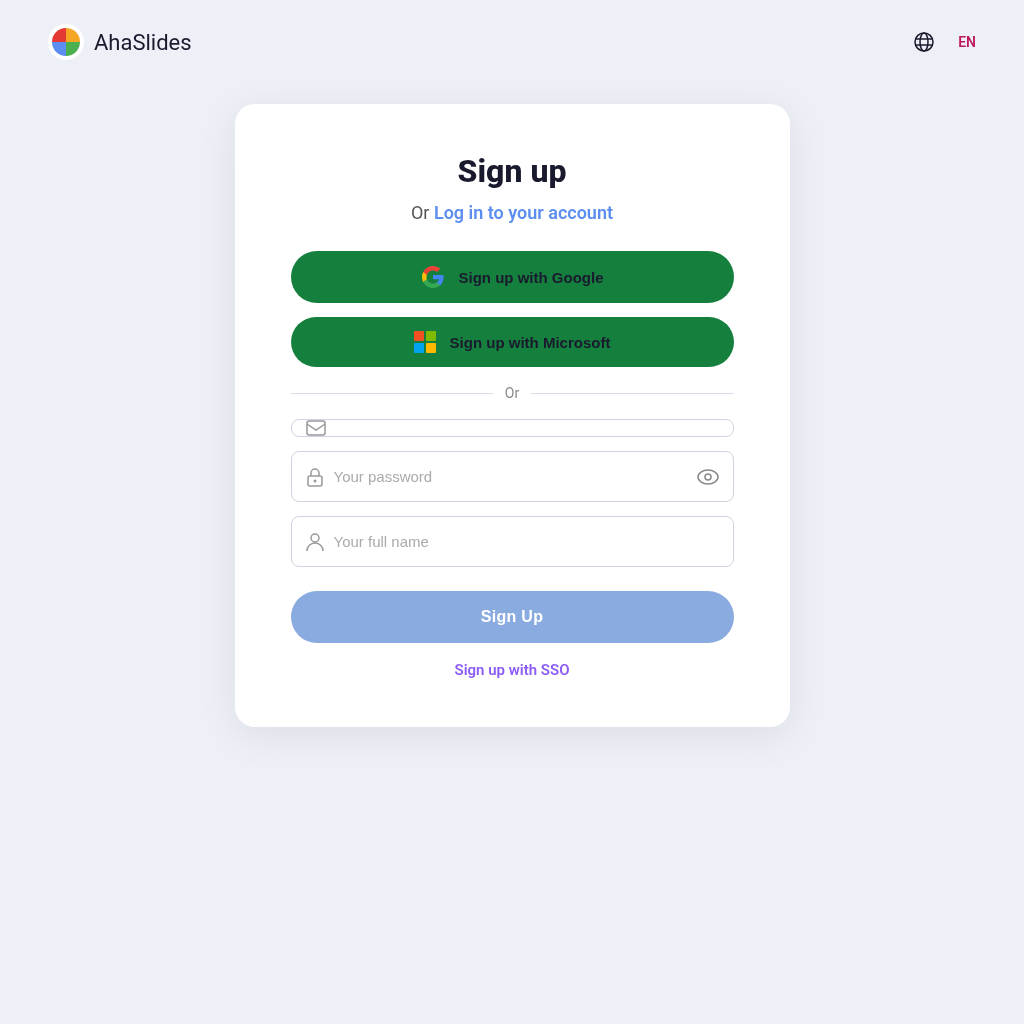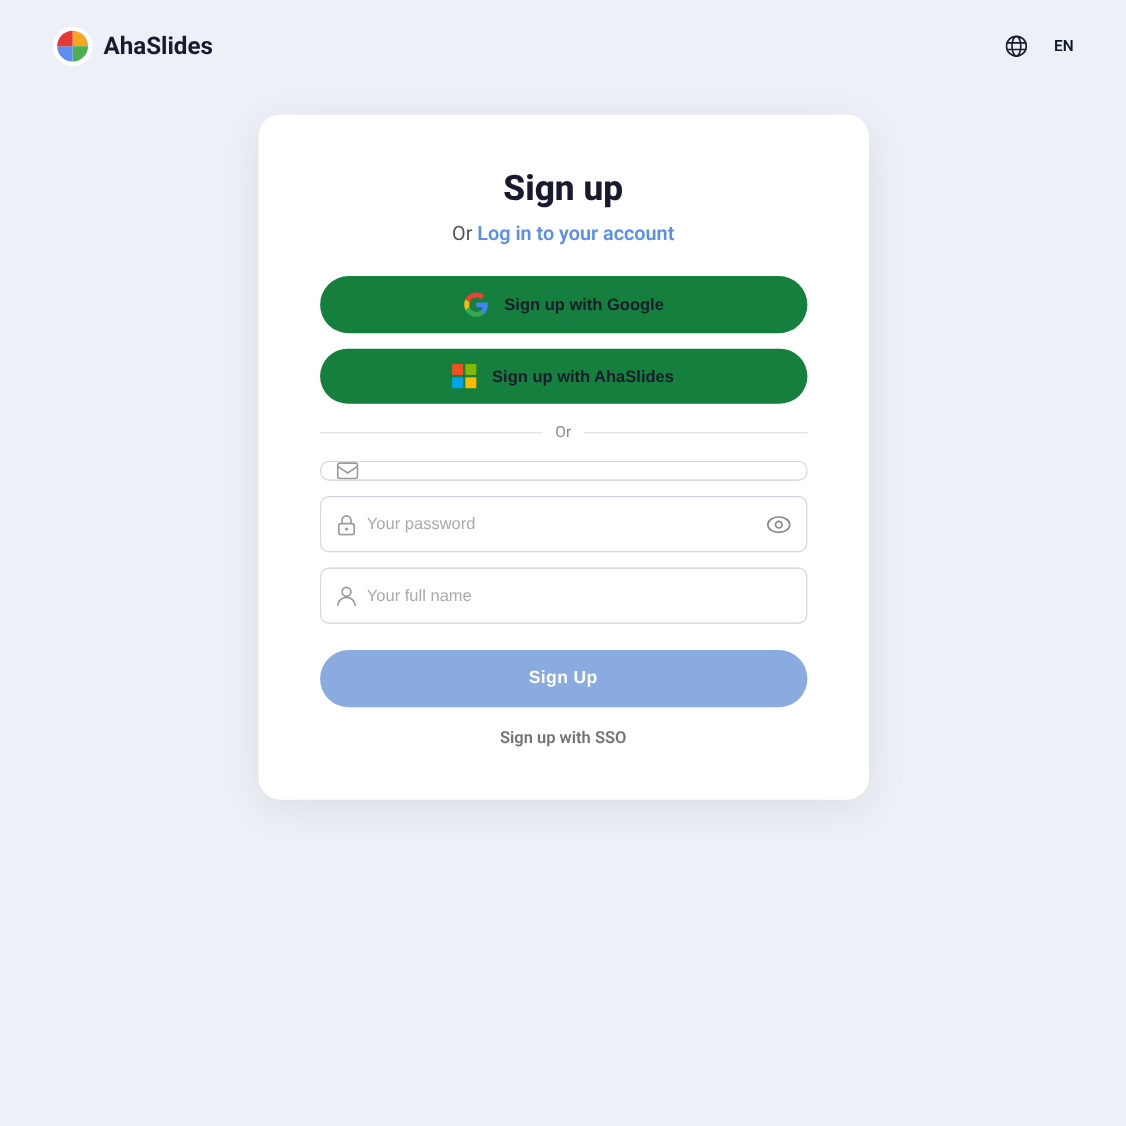--- a/index.html
+++ b/index.html
@@ -34,32 +34,32 @@
       gap: 10px;
     }
 
     .logo-icon {
       width: 36px;
       height: 36px;
     }
 
     .logo-text {
       font-size: 22px;
-      font-weight: 700;
+      font-weight: 400;
       color: #1a1a2e;
     }
 
     .lang-selector {
       display: flex;
       align-items: center;
       gap: 24px;
       cursor: pointer;
       font-size: 14px;
       font-weight: 600;
-      color: #0f172a;
+      color: #be185d;
     }
 
     .card {
       background: #ffffff;
       border-radius: 20px;
       padding: 48px 56px;
       width: 555px;
       box-shadow: 0 8px 40px rgba(0,0,0,0.08);
       margin-top: 20px;
     }
@@ -169,21 +169,21 @@
       cursor: pointer;
       margin-top: 10px;
       margin-bottom: 18px;
       letter-spacing: 0.3px;
     }
 
     .sso-link {
       text-align: center;
       font-size: 15px;
       font-weight: 600;
-      color: #737373;
+      color: #8b5cf6;
       cursor: pointer;
       text-decoration: none;
       display: block;
     }
 
     
     .google-g {
       width: 24px;
       height: 24px;
     }
@@ -250,21 +250,21 @@
   </button>
 
   
   <button class="social-button">
     <div class="ms-icon">
       <div class="ms-sq" style="background:#f25022;"></div>
       <div class="ms-sq" style="background:#7fba00;"></div>
       <div class="ms-sq" style="background:#00a4ef;"></div>
       <div class="ms-sq" style="background:#ffb900;"></div>
     </div>
-    <span>Sign up with AhaSlides</span>
+    <span>Sign up with Microsoft</span>
   </button>
 
   
   <div class="divider">
     <div class="divider-line"></div>
     <span class="divider-text">Or</span>
     <div class="divider-line"></div>
   </div>
 
   

